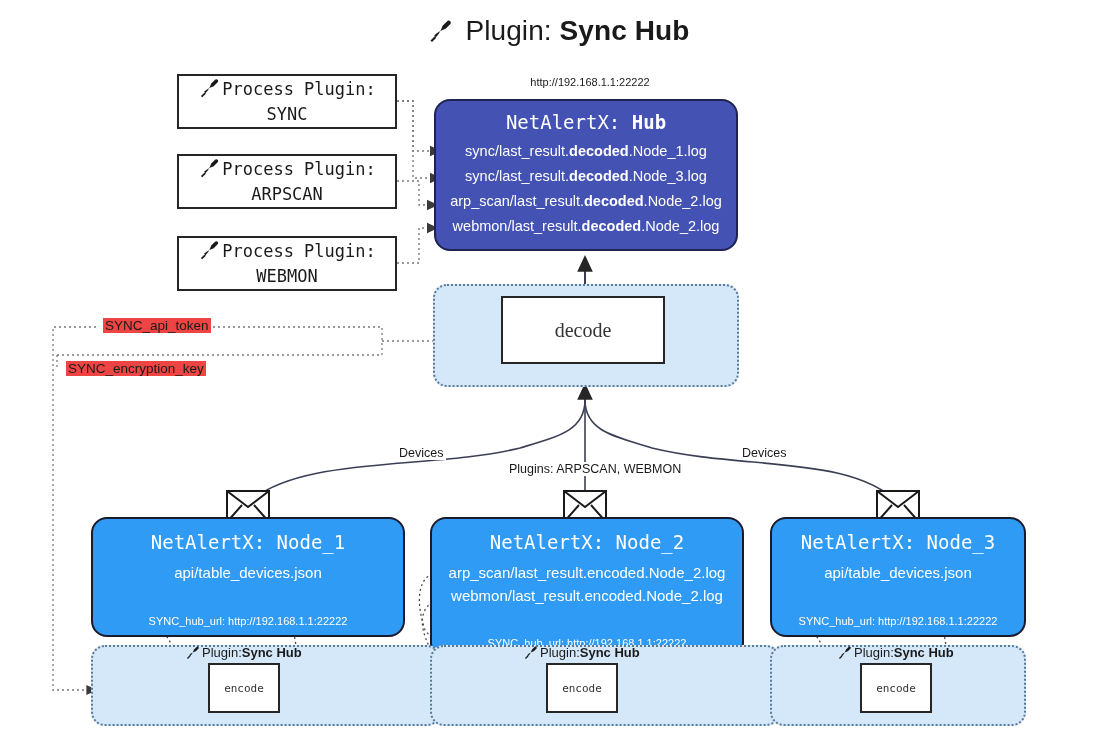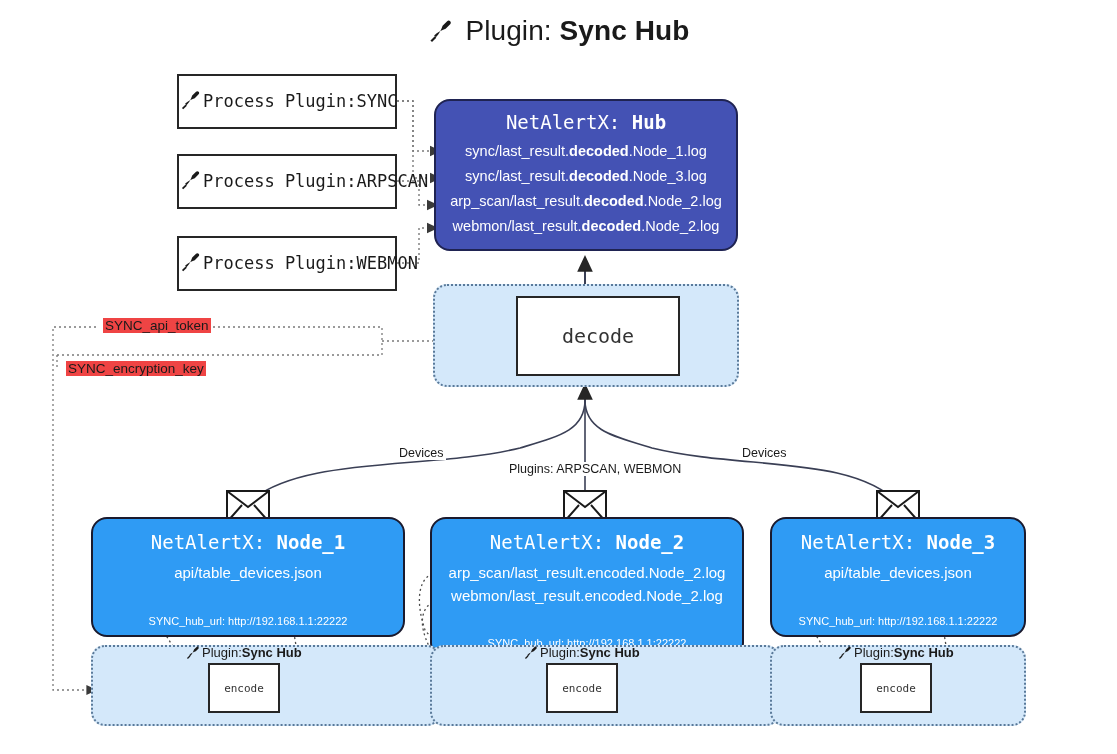--- a/index.html
+++ b/index.html
@@ -52,23 +52,23 @@
     color: #1a1a1a;
   }
 
   
   .plugin-box {
     position: absolute;
     box-sizing: border-box;
     background: #ffffff;
     border: 2px solid #262626;
     display: flex;
-    flex-direction: row;
+    flex-direction: column;
     align-items: center;
-    justify-content: flex-start;
+    justify-content: center;
     font-family: "DejaVu Sans Mono", monospace;
     font-size: 17px;
     line-height: 1.45;
     color: #1a1a1a;
   }
   .plugin-box .l1 { display: flex; align-items: center; white-space: nowrap; }
   .plugin-box .l2 { white-space: nowrap; }
 
   
   .hub {
@@ -135,21 +135,21 @@
     flex-direction: column;
     align-items: center;
     padding-top: 12px;
   }
   .node-title {
     font-family: "DejaVu Sans Mono", monospace;
     font-size: 19px;
     color: #ffffff;
     white-space: nowrap;
   }
-  .node-title .bold { font-weight: bold; }
+  .node-title .bold { font-weight: normal; }
   .node-line {
     font-size: 15px;
     color: #ffffff;
     white-space: nowrap;
     margin-top: 11px;
   }
   .node-foot {
     position: absolute;
     left: 0; bottom: 8px;
     width: 100%;
@@ -249,20 +249,21 @@
 
   <div class="title">
     <span class="plug">
       <svg width="26" height="26" viewBox="0 0 24 24" style="vertical-align:-4px">
         <path d="M3.2 20.8 L7.2 16.8 L8.6 18.2 L4.6 22.2 Z" fill="#1a1a1a"></path>
         <path d="M6.6 16.2 C9.6 13.2 13.4 11.2 17.2 10.0 L21.4 5.8 C22.2 5.0 22.2 3.8 21.4 3.0 C20.6 2.2 19.4 2.2 18.6 3.0 L14.4 7.2 C13.2 11.0 11.2 14.8 8.2 17.8 Z" fill="#1a1a1a"></path>
       </svg>
     </span><span>Plugin: </span><span class="bold">Sync Hub</span>
   </div>
 
+  <div class="hub-url">http://192.168.1.1:22222</div>
 
   <div class="plugin-box" style="left:177px; top:74px; width:220px; height:55px;">
     <div class="l1">
       <span style="margin-right:2px">
         <svg width="22" height="22" viewBox="0 0 24 24" style="vertical-align:-4px">
           <path d="M3.2 20.8 L7.2 16.8 L8.6 18.2 L4.6 22.2 Z" fill="#1a1a1a"></path>
           <path d="M6.6 16.2 C9.6 13.2 13.4 11.2 17.2 10.0 L21.4 5.8 C22.2 5.0 22.2 3.8 21.4 3.0 C20.6 2.2 19.4 2.2 18.6 3.0 L14.4 7.2 C13.2 11.0 11.2 14.8 8.2 17.8 Z" fill="#1a1a1a"></path>
         </svg>
       </span>
       <span>Process Plugin:</span>
@@ -311,21 +312,21 @@
     </div>
     <div class="hub-line">
       <span>webmon/last_result.</span><b>decoded</b><span>.Node_2.log</span>
     </div>
   </div>
 
   <div class="token-label" style="left:103px; top:318px;">SYNC_api_token</div>
   <div class="token-label" style="left:66px; top:361px;">SYNC_encryption_key</div>
 
   <div class="lightbox" style="left:433px; top:284px; width:306px; height:103px;"></div>
-  <div class="whitebox decode" style="left:516px; top:296px; width:164px; height:80px;">
+  <div class="whitebox decode" style="left:501px; top:296px; width:164px; height:68px;font-family:Liberation Serif, serif;">
     <span>decode</span>
   </div>
 
   <div class="edge-label" style="left:396px; top:446px;">Devices</div>
   <div class="edge-label" style="left:739px; top:446px;">Devices</div>
   <div class="edge-label" style="left:506px; top:462px;">Plugins: ARPSCAN, WEBMON</div>
 
   <div class="envelope" style="left:226px; top:490px;">
     <svg width="44" height="33" viewBox="0 0 44 33">
       <rect x="1" y="1" width="42" height="31" fill="#ffffff" stroke="#1a1a1a" stroke-width="2"></rect>

